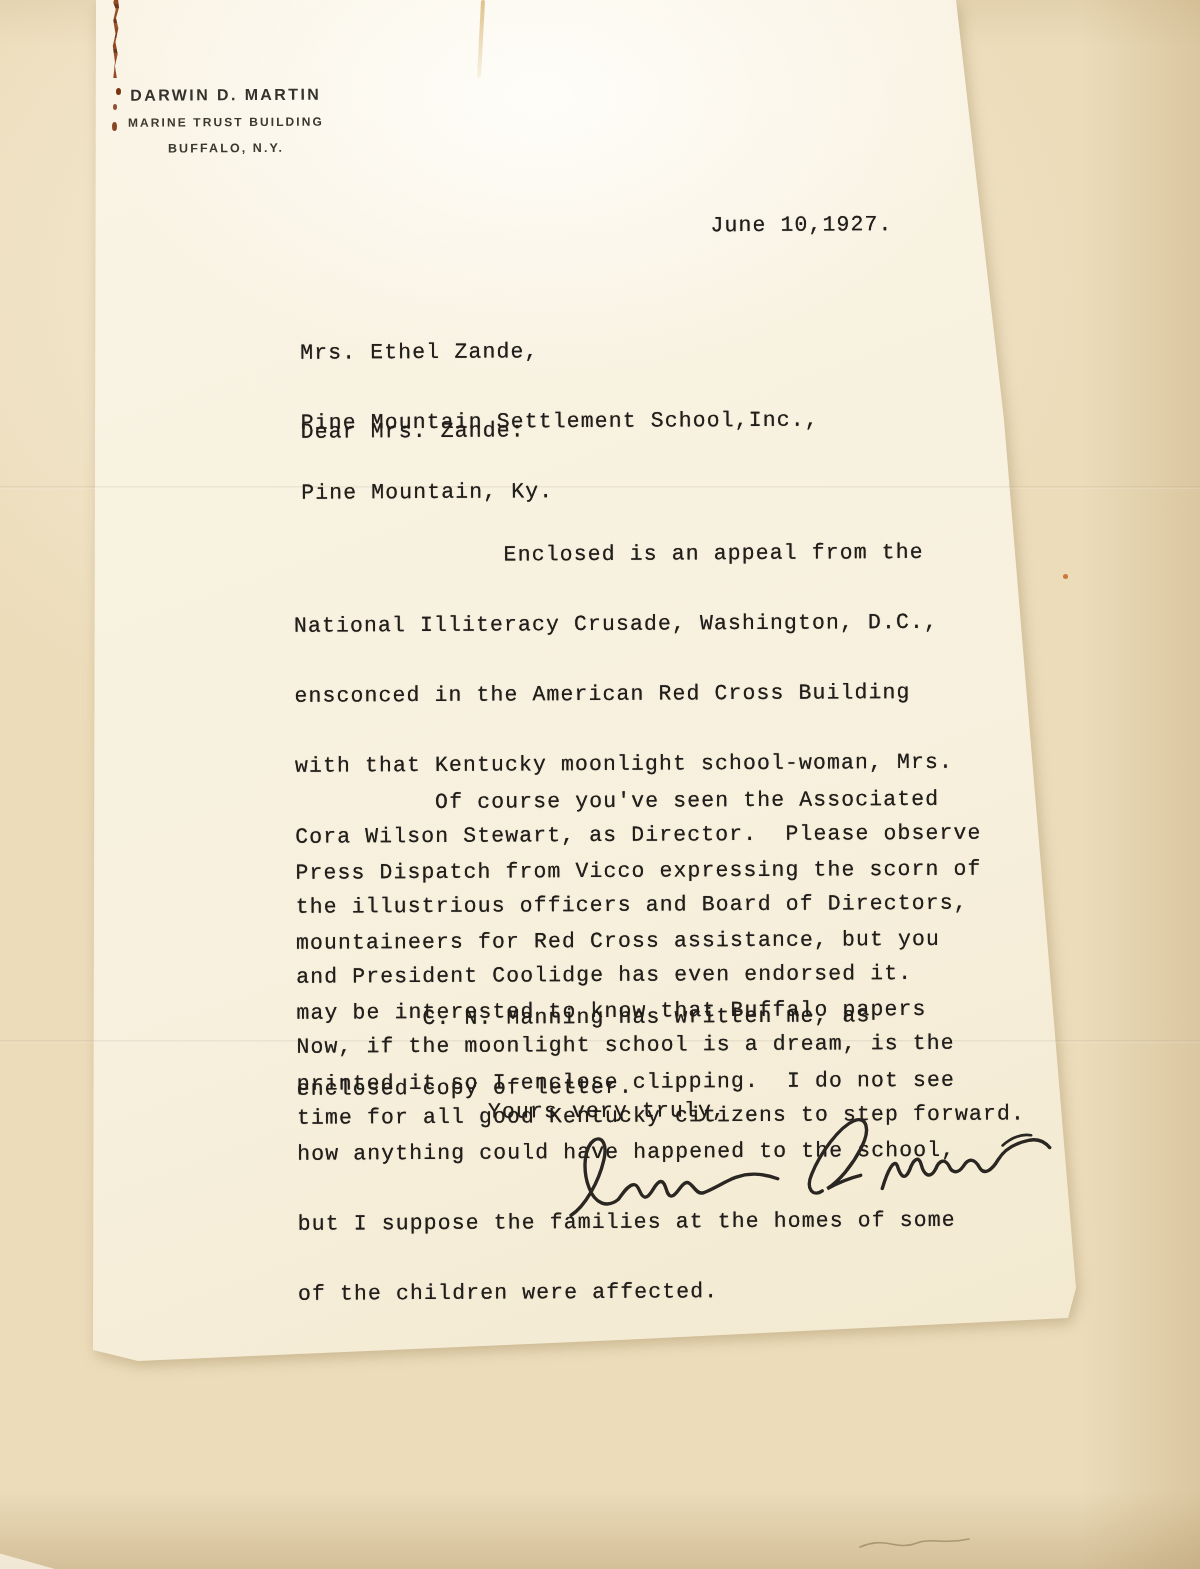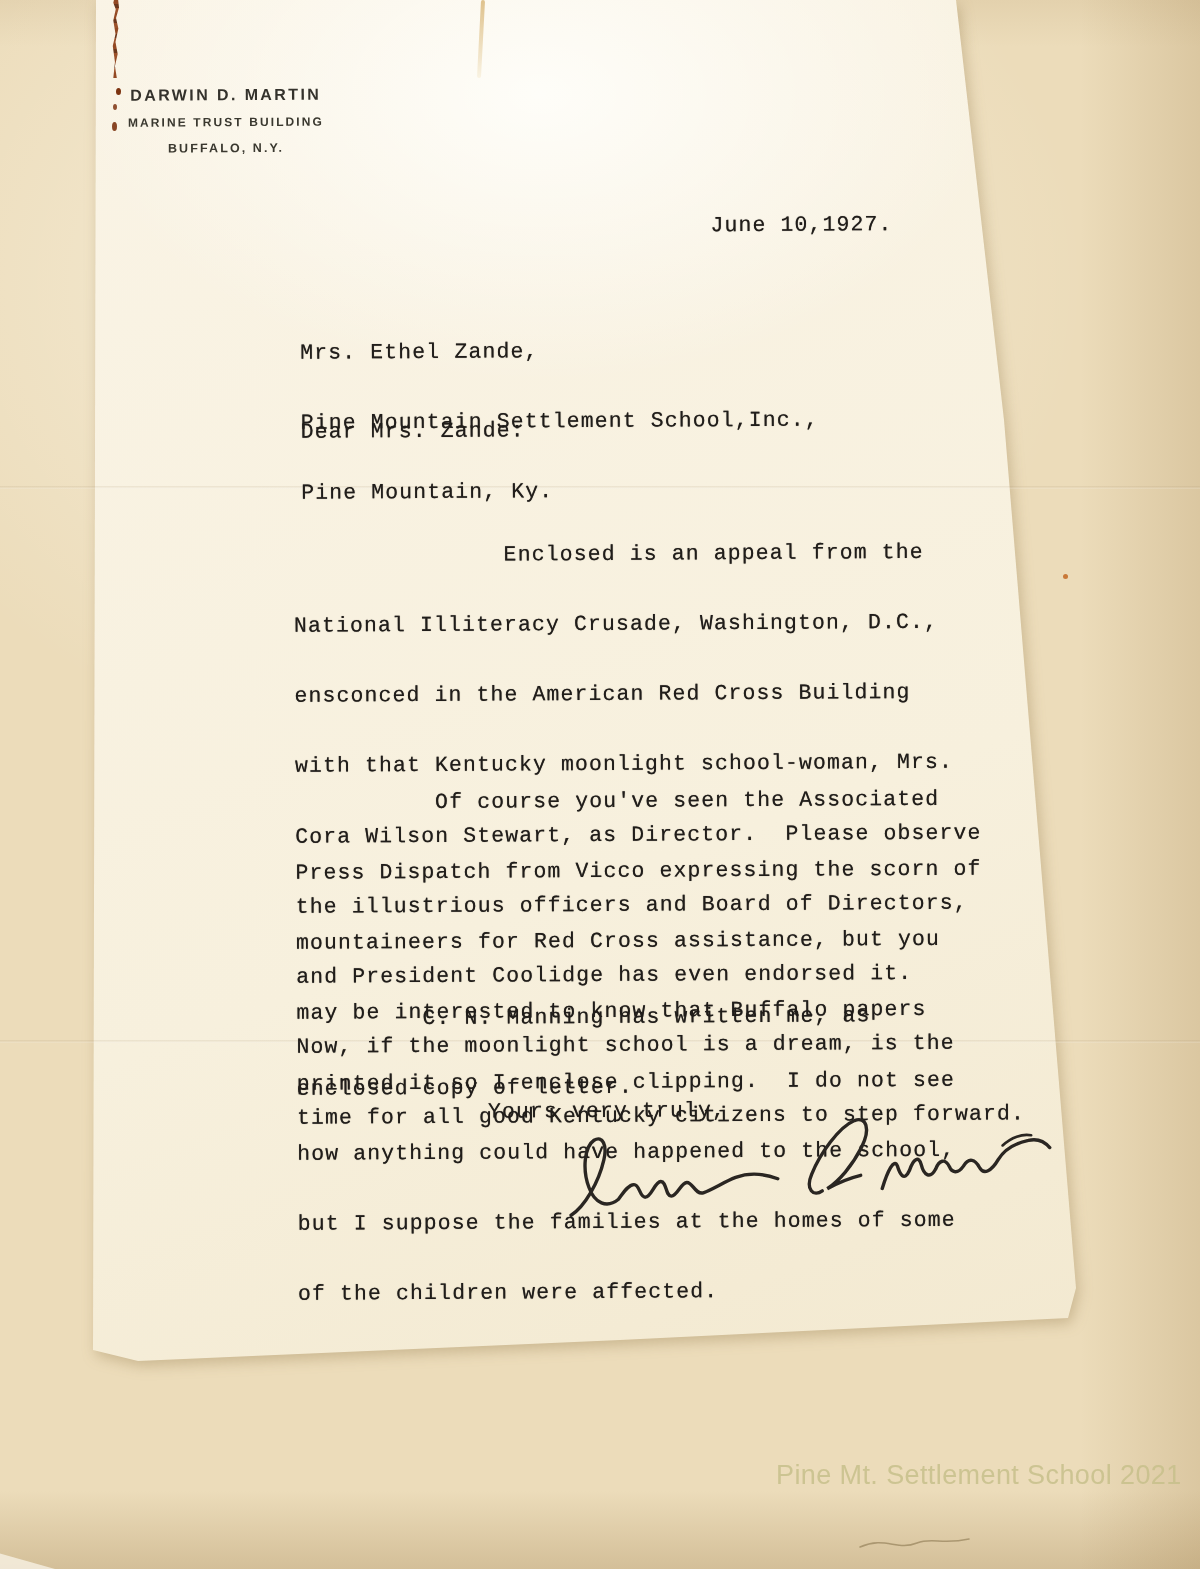--- a/index.html
+++ b/index.html
@@ -173,14 +173,13 @@
   <span class="stain-dot d3"></span>
   <div class="scratch-top"></div>
   <div class="speck"></div>
 
   <svg class="bottom-squiggle" width="120" height="30" viewBox="0 0 120 30" fill="none">
     <path d="M 5 19 C 30 8, 42 23, 62 15 C 77 9, 87 17, 114 11" stroke="rgba(110,90,50,0.45)" stroke-width="1.6" stroke-linecap="round"></path>
   </svg>
 
   <div class="corner-wedge"></div>
 
-  <div class="watermark">Pine Mt. Settlement School 2021</div>
 </div>
 
 </body></html>

